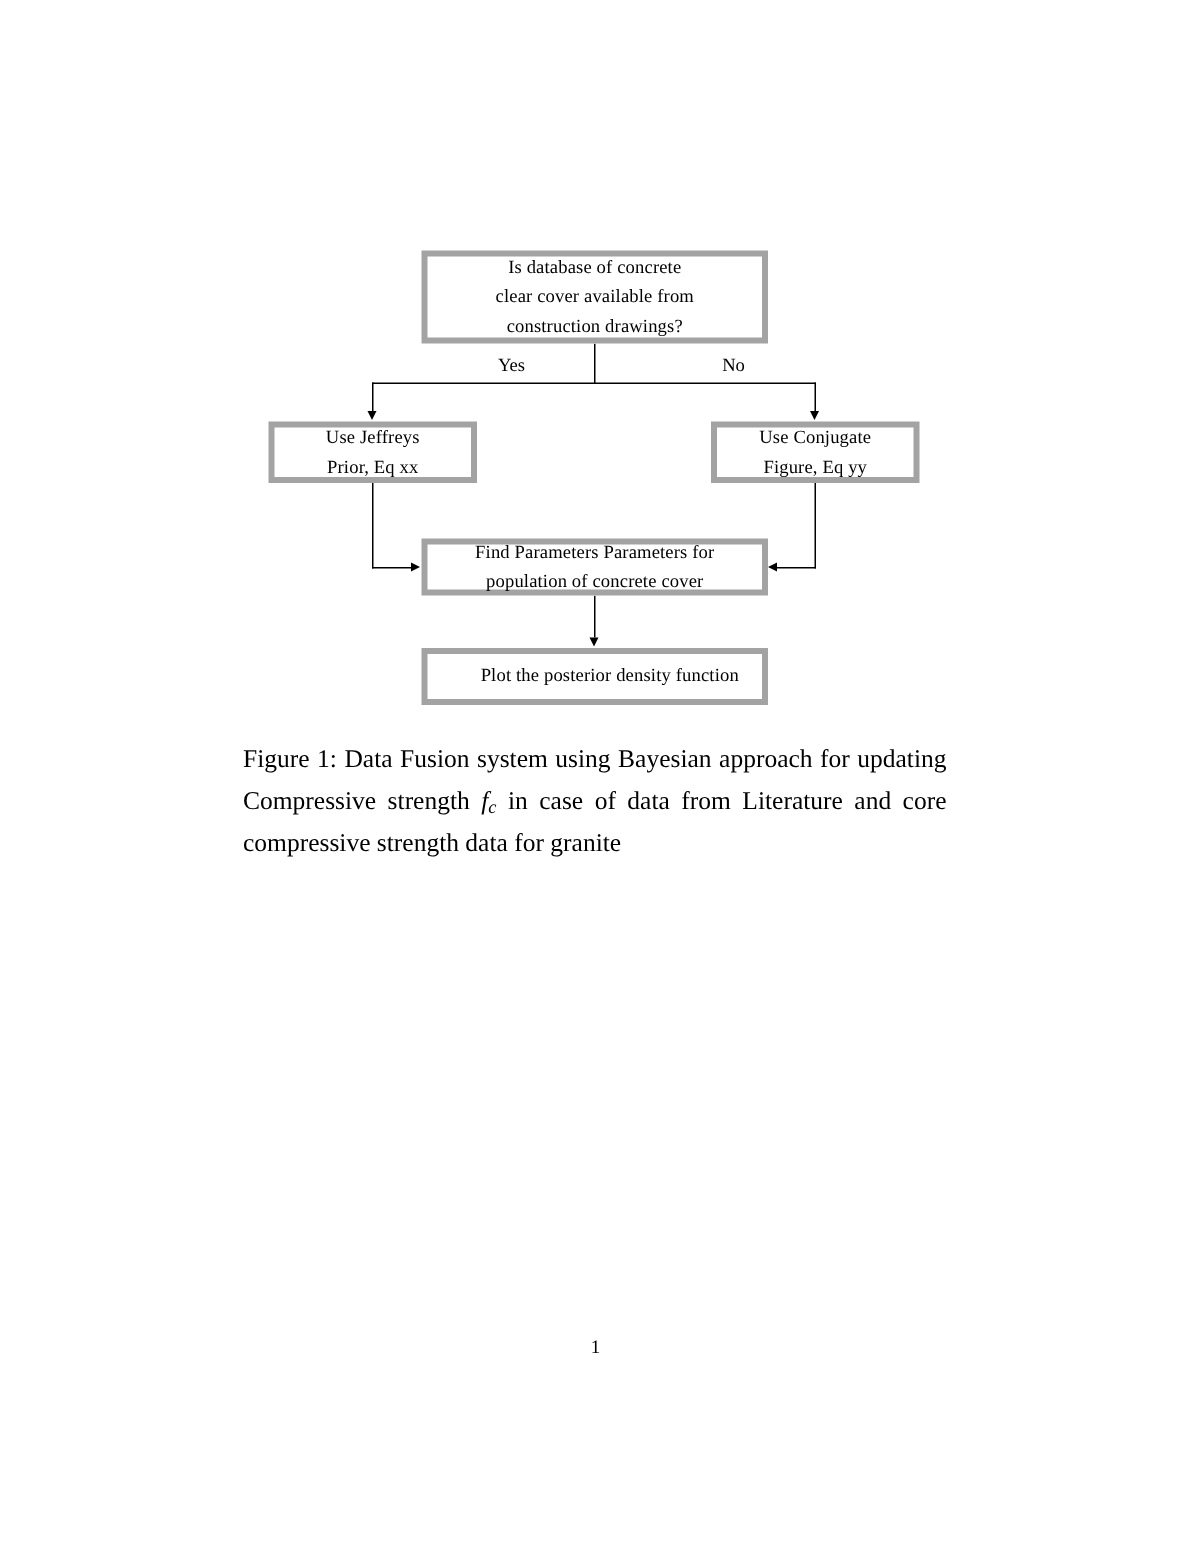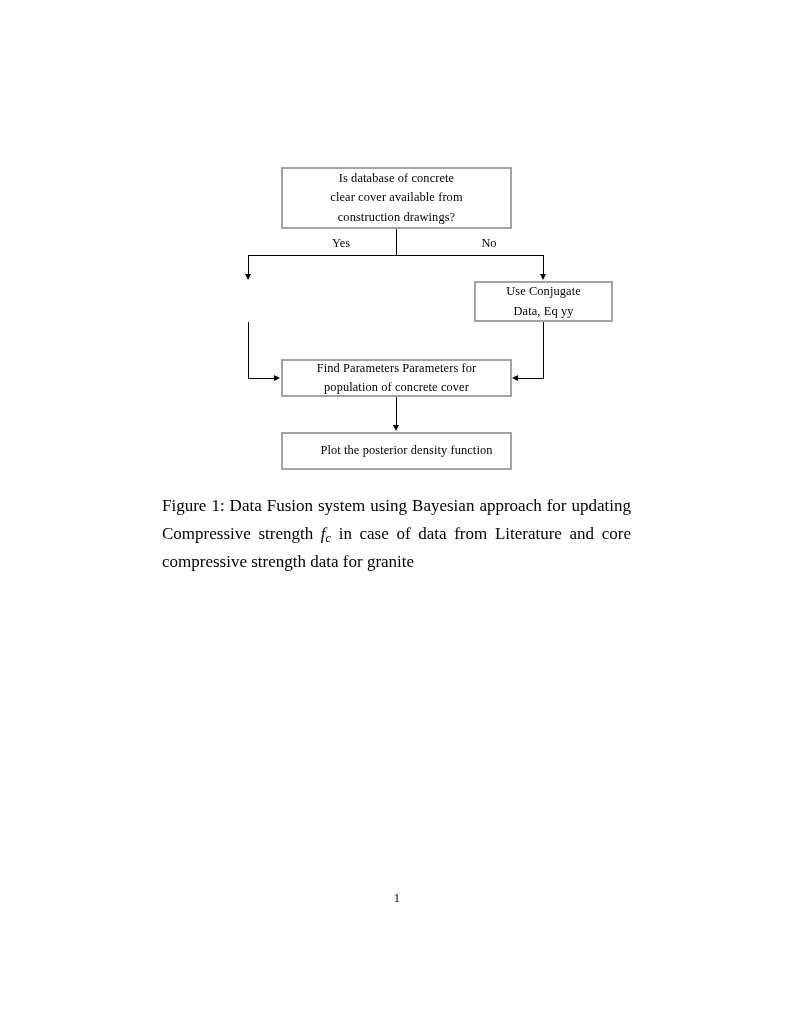--- a/index.html
+++ b/index.html
@@ -30,21 +30,21 @@
     position: absolute;
     left: 0;
     top: 0;
     width: 794px;
     height: 490px;
   }
 
   .node {
     position: absolute;
     box-sizing: border-box;
-    border: 2px solid #a3a3a3;
+    border: 4px solid #a3a3a3;
     background: #ffffff;
     display: flex;
     flex-direction: column;
     align-items: center;
     justify-content: center;
     text-align: center;
     font-size: 12.4px;
     line-height: 1.55;
     letter-spacing: 0.1px;
     z-index: 3;
@@ -166,24 +166,28 @@
 
     <div class="edge-label" id="label-yes">Yes</div>
     <div class="edge-label" id="label-no">No</div>
 
     <div class="node" id="node-decision">
       <span class="ln">Is database of concrete</span>
       <span class="ln">clear cover available from</span>
       <span class="ln">construction drawings?</span>
     </div>
 
+    <div class="node" id="node-jeffreys">
+      <span class="ln">Use Jeffreys</span>
+      <span class="ln">Prior, Eq xx</span>
+    </div>
 
     <div class="node" id="node-conjugate">
       <span class="ln">Use Conjugate</span>
-      <span class="ln">Data, Eq yy</span>
+      <span class="ln">Figure, Eq yy</span>
     </div>
 
     <div class="node" id="node-posterior">
       <span class="ln">Find Parameters Parameters for</span>
       <span class="ln">population of concrete cover</span>
     </div>
 
     <div class="node" id="node-plot">
       <span class="ln">Plot the posterior density function</span>
     </div>

